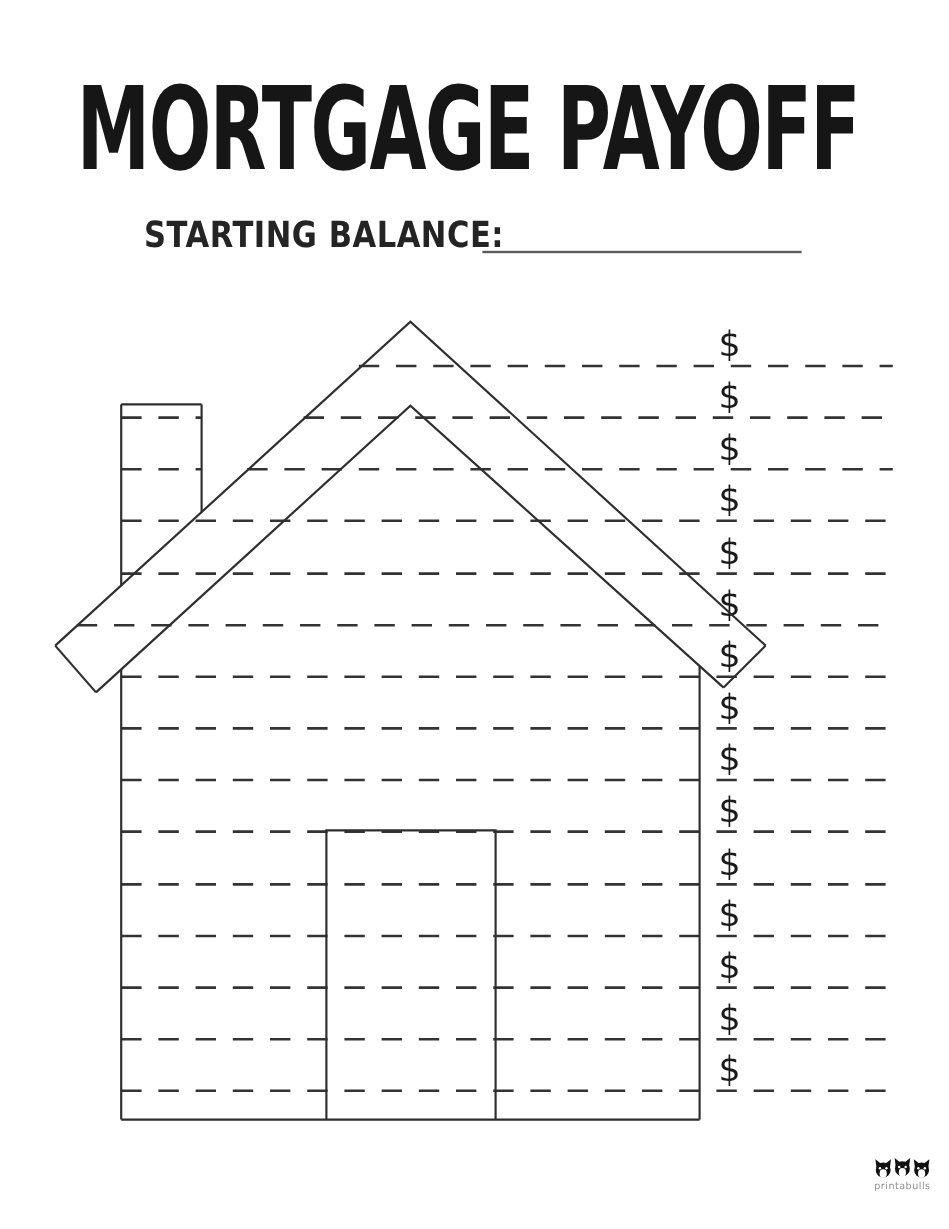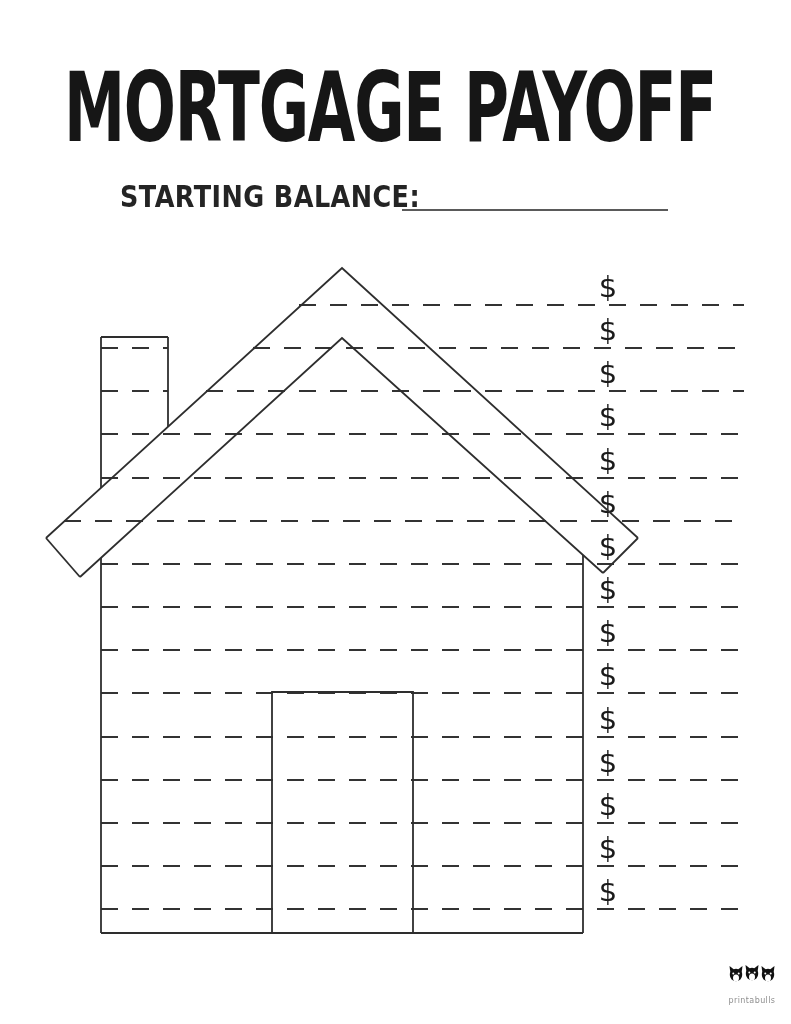--- a/index.html
+++ b/index.html
@@ -29,21 +29,21 @@
   .drawing{position:absolute;left:0;top:0;}
   .dash{stroke:#333333;stroke-width:2.2;stroke-dasharray:17 14;}
   .outline{stroke:#2e2e2e;stroke-width:1.8;fill:none;stroke-linejoin:miter;}
   .dollar{
     font-family:"DejaVu Sans", sans-serif;font-size:29px;fill:#1a1a1a;
     text-anchor:middle;
   }
   .logo{position:absolute;left:728px;top:965px;width:48px;text-align:center;}
   .logo-dogs{display:block;margin:0 auto;}
   .logo-text{
-    display:block;margin-top:12px;font-size:8px;line-height:1;
+    display:block;margin-top:0px;font-size:8px;line-height:1;
     color:#8f8f8f;letter-spacing:0.4px;font-family:"DejaVu Sans", sans-serif;
   }
 </style>
 </head>
 <body>
 
 <div class="page">
 
   <h1 class="title">MORTGAGE PAYOFF</h1>
 

